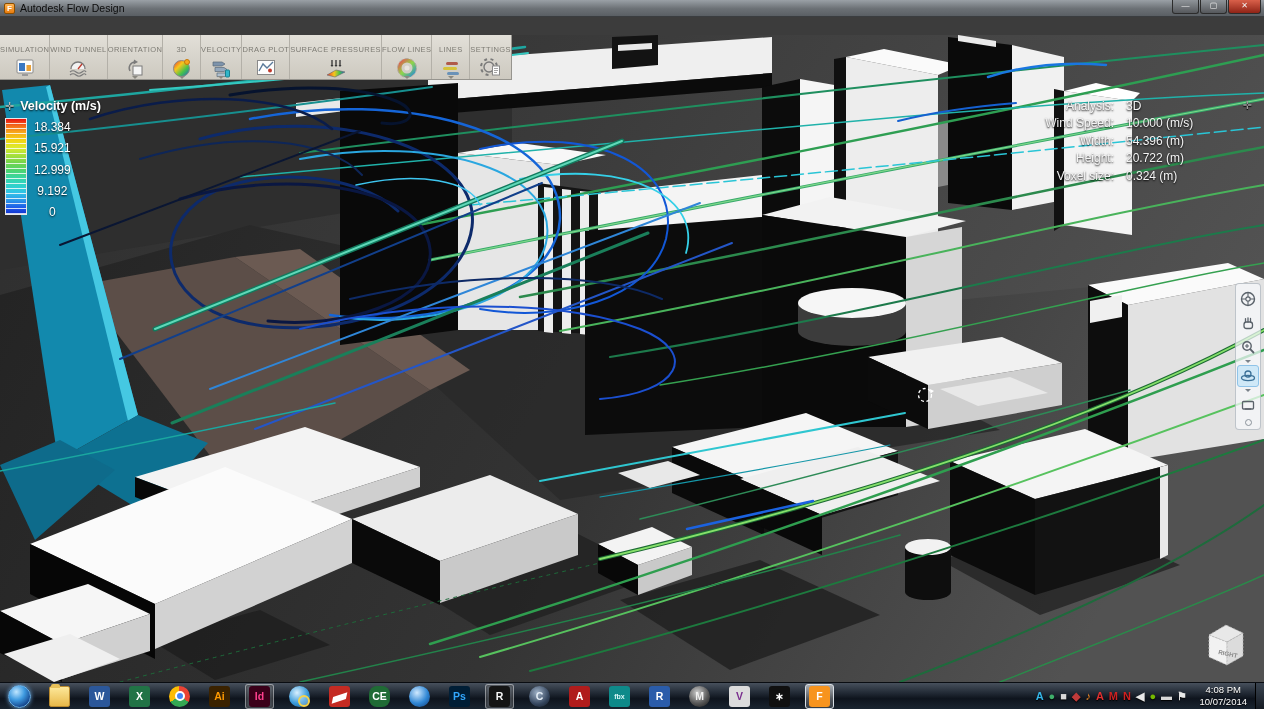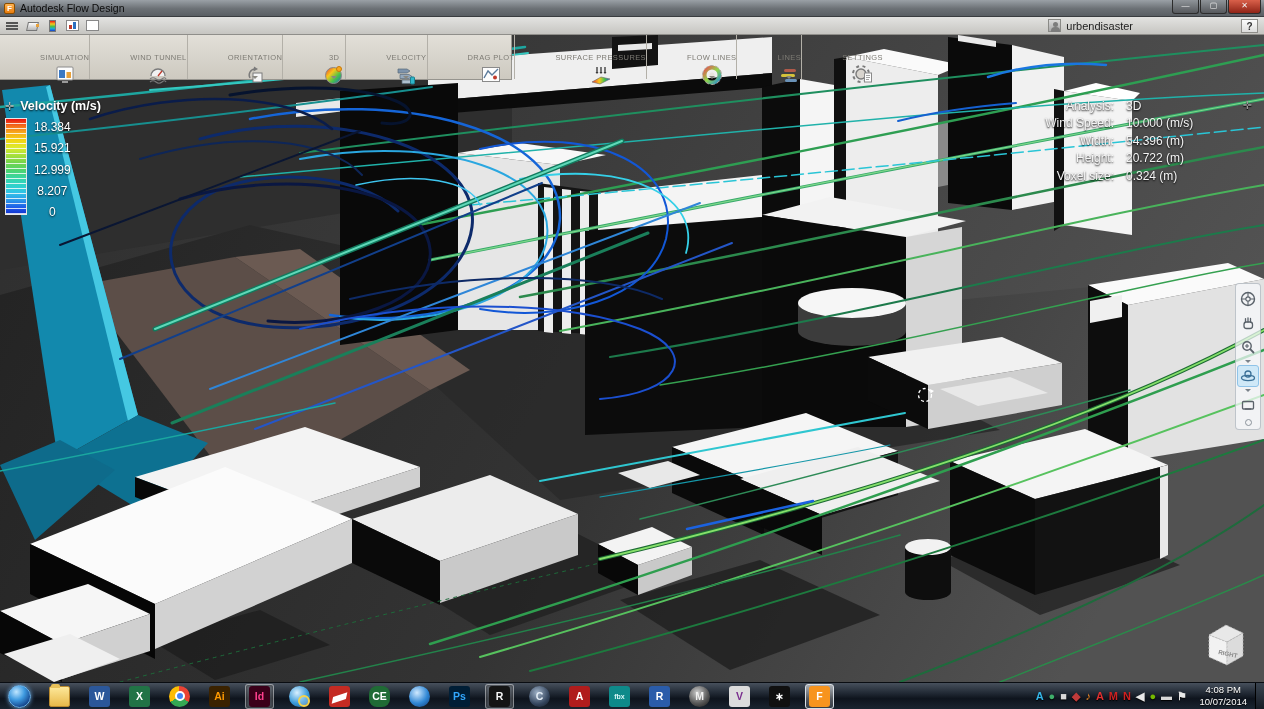--- a/index.html
+++ b/index.html
@@ -44,21 +44,21 @@
   .avatar::after{content:""; position:absolute; left:1.5px; top:7px; width:9px; height:5px; border-radius:4px 4px 0 0; background:#7c7c7c;}
   .username { font-size:11px; color:#1d1d1d; margin-right:108px; }
   .help-btn { width:17px; height:14px; border:1px solid #8f8e8a; background:linear-gradient(#fcfcfc,#dddddc);
     font-size:10px; color:#333; text-align:center; line-height:13px; font-weight:bold; margin-right:2px;}
 
   
   .toolbar { position:absolute; top:35px; left:0; width:512px; height:45px;
     background:linear-gradient(#e2dfd8,#cdc9c0); border-bottom:1px solid #96948e;
     border-right:1px solid #96948e; display:flex; z-index:30; }
   .tb-group { position:relative; flex:1 1 0; display:flex; flex-direction:column; align-items:center;
-    border-right:1px solid #b3b0a8; padding-top:18px;margin-left:40px; }
+    border-right:1px solid #b3b0a8; padding-top:10px; }
   .tb-group.wide { flex:1.55 1 0; }
   .tb-group:last-child { border-right:none; }
   .tb-label { font-size:7.5px; letter-spacing:.4px; color:#7d7b74; white-space:nowrap; }
   .tb-icon { margin-top:2px; height:26px; display:flex; align-items:center; }
   .tb-caret { position:absolute; bottom:0px; left:50%; transform:translateX(-50%);
     width:0; height:0; border-left:3px solid transparent; border-right:3px solid transparent;
     border-top:3px solid #8a8880; }
 
   
   .viewport { position:absolute; top:35px; left:0; right:0; bottom:27px; background:#3c3c3c; }
@@ -152,45 +152,20 @@
   <div class="titlebar">
     <span class="app-logo">F</span>
     <span class="win-title">Autodesk Flow Design</span>
     <div class="caption-btns">
       <div class="cap-btn">—</div>
       <div class="cap-btn">▢</div>
       <div class="cap-btn close">✕</div>
     </div>
   </div>
 
-  <div class="menurow">
-    <div class="qa-ic">
-        <div class="hamb"></div>
-      </div>
-    <div class="qa-ic">
-        <div class="spray"></div>
-      </div>
-    <div class="qa-ic">
-        <div class="legend-mini"></div>
-      </div>
-    <div class="qa-ic">
-        <div class="plot-mini">
-          <i class="b1"></i>
-          <i class="b2"></i>
-        </div>
-      </div>
-    <div class="qa-ic">
-        <div class="win-mini"></div>
-      </div>
-    <div class="user-area">
-      <span class="avatar"></span>
-      <span class="username">urbendisaster</span>
-      <span class="help-btn">?</span>
-    </div>
-  </div>
 
   <div class="viewport">
     <svg class="scene" viewBox="0 0 1264 647" preserveAspectRatio="none">
       <defs>
         <linearGradient id="bgG" x1="0" y1="0" x2="1" y2="0.35">
           <stop offset="0" stop-color="#2c2c2c"></stop>
             <stop offset="0.45" stop-color="#3b3b3b"></stop>
             <stop offset="1" stop-color="#525252"></stop>
         </linearGradient>
         <linearGradient id="gndG" x1="0" y1="0" x2="1" y2="0.2">
@@ -362,21 +337,21 @@
         <span class="move-handle">✛</span>
         <span class="legend-title">Velocity (m/s)</span>
       </div>
       <div class="legend-body">
         <div class="legend-bar"></div>
         <div class="legend-ticks">
 
         <span>18.384</span>
             <span>15.921</span>
             <span>12.999</span>
-            <span>8.207</span>
+            <span>9.192</span>
             <span>0</span>
           </div>
       </div>
     </div>
 
     <div class="info-panel">
       <span class="info-move">✛</span>
       <div>
 
 

